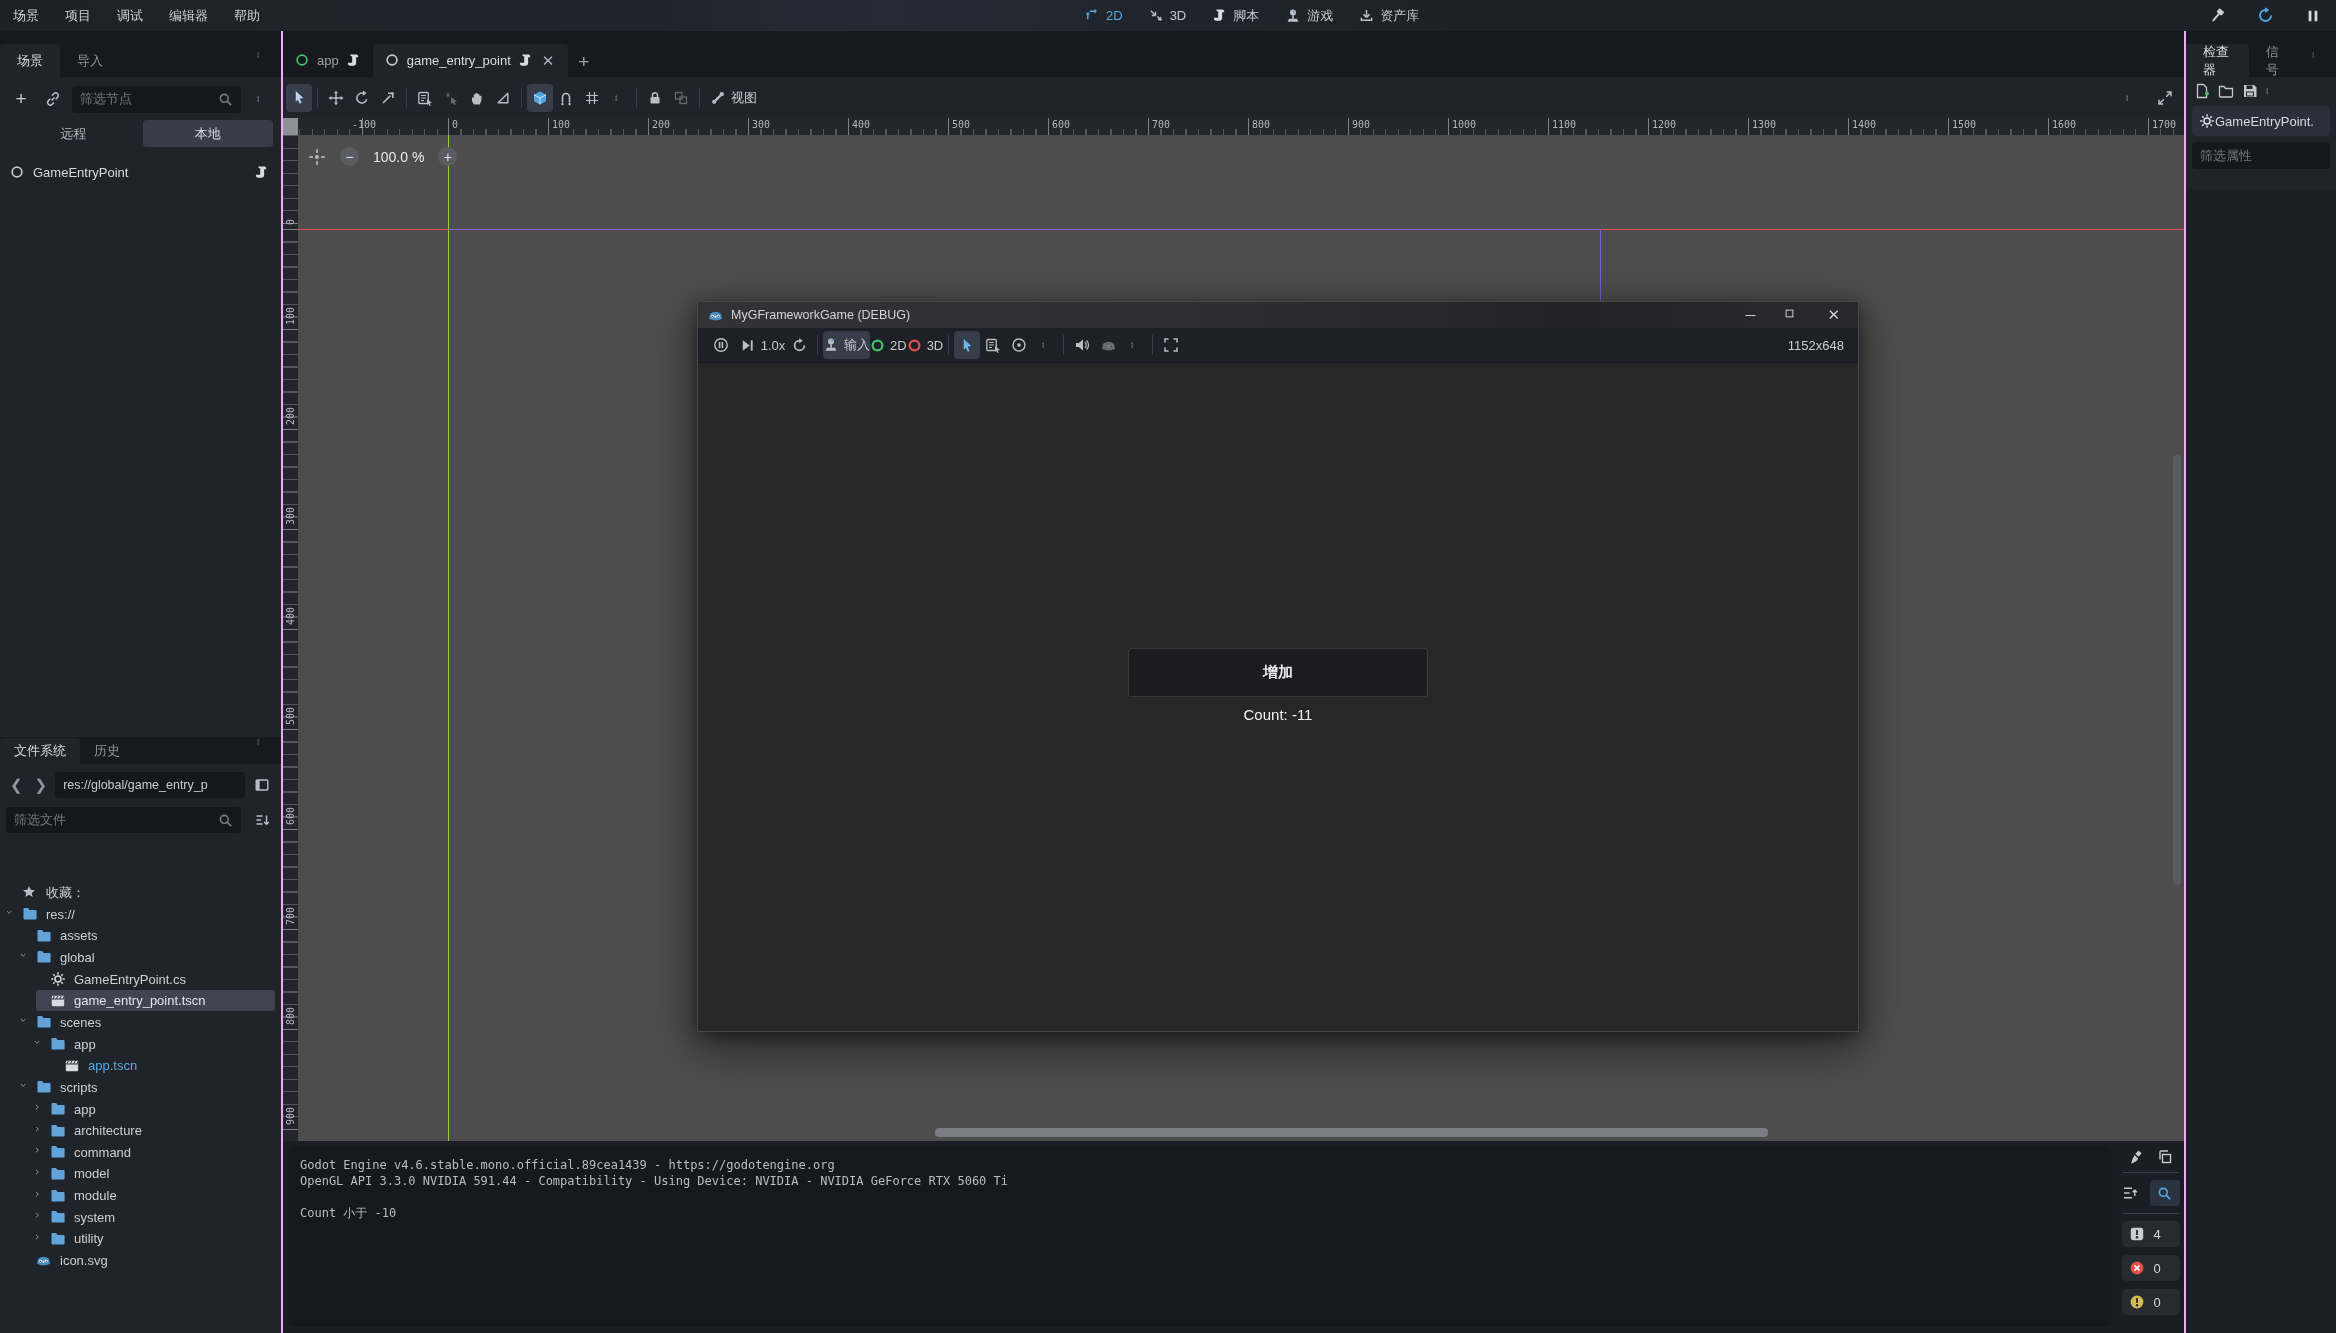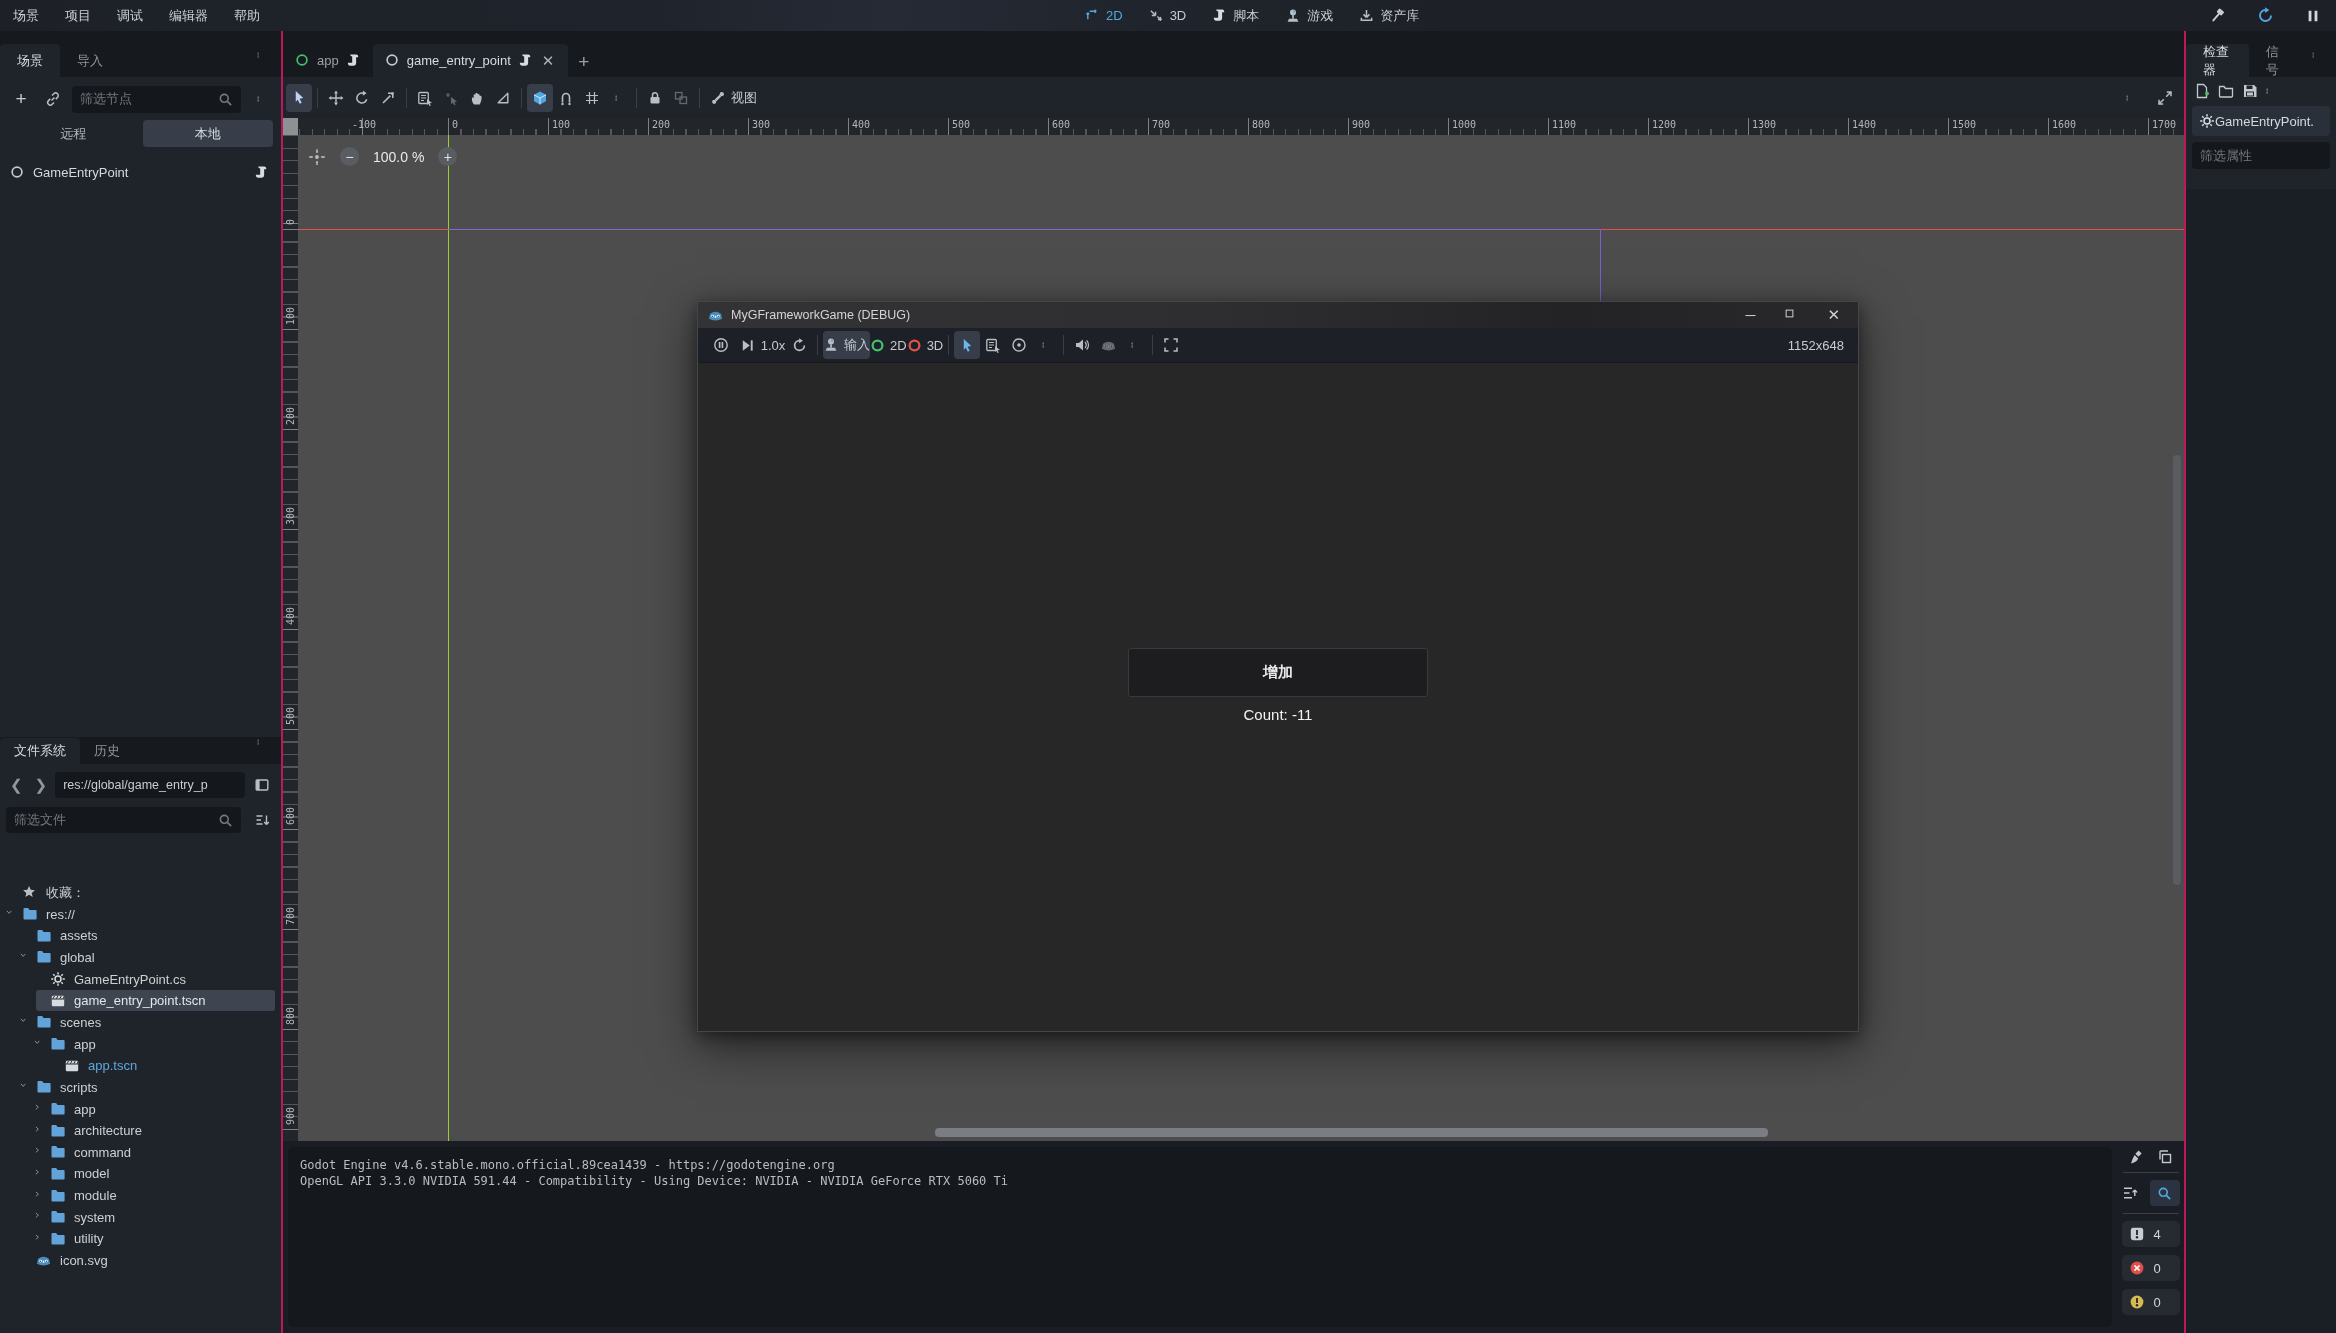--- a/index.html
+++ b/index.html
@@ -1,16 +1,16 @@
 <!DOCTYPE html>
 <html><head>
 <meta charset="utf-8">
 <style>
   html,body{margin:0;padding:0;background:#101317;}
-  #app{position:relative;width:2336px;height:1333px;background:#be185d;overflow:hidden;
+  #app{position:relative;width:2336px;height:1333px;background:#f0abfc;overflow:hidden;
        font-family:"Liberation Sans","DejaVu Sans",sans-serif;color:#cfd3d8;font-size:13px;
        -webkit-font-smoothing:antialiased;}
   .abs{position:absolute;}
   
   #menubar{left:0;top:0;width:2336px;height:31px;background:linear-gradient(90deg,#1d2127 0%,#1f242c 28%,#262a35 38%,#20252d 48%,#1d2127 62%);display:flex;align-items:center;}
   .menu-item{padding:0 13px;height:31px;display:flex;align-items:center;color:#ccd0d5;cursor:default;}
   #workspaces{position:absolute;left:1085px;top:0;height:31px;display:flex;align-items:center;gap:26px;}
   .ws-btn{display:flex;align-items:center;gap:6px;color:#c7cbd1;}
   .ws-btn.active{color:#53a8e0;}
   #run-controls{position:absolute;right:4px;top:0;height:31px;display:flex;align-items:center;gap:22px;padding-right:6px;}
@@ -785,20 +785,21 @@
           </div>
         </div>
     </div>
   </div>
 
   <div id="output" class="abs">
     <div id="console">
         <div class="con-line">Godot Engine v4.6.stable.mono.official.89cea1439 - https://godotengine.org</div>
         <div class="con-line">OpenGL API 3.3.0 NVIDIA 591.44 - Compatibility - Using Device: NVIDIA - NVIDIA GeForce RTX 5060 Ti</div>
         <div class="con-line">&nbsp;</div>
+        <div class="con-line">Count 小于 -10</div>
       </div>
     <div id="out-side">
       <div class="side-row">
         <span class="js-icon" style="color:#c3c8ce;">
             <svg width="16" height="16" viewBox="0 0 16 16" fill="none">
               <path d="M9.6 1.6 l3 3 -3.2 3.2 -3-3 Z" fill="currentColor"></path>
               <path d="M5.6 6 l3.6 3.6 c-1.2 2.8 -3.8 4.4 -7.2 4.9 1 -2.7 1.8 -5.6 3.6 -8.5 Z" fill="currentColor"></path>
             </svg>
           </span>
         <span class="js-icon" style="color:#c3c8ce;">

